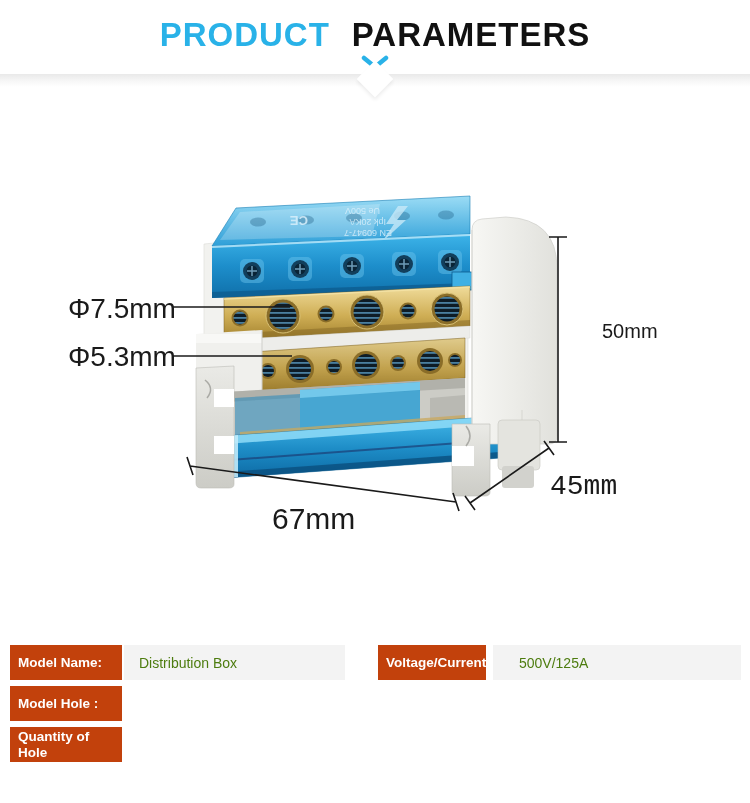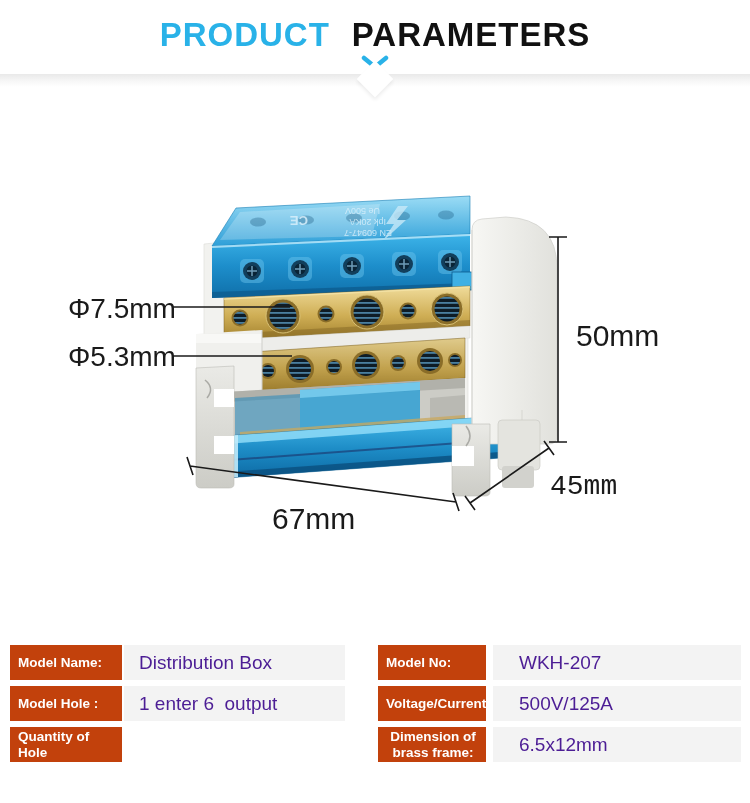--- a/index.html
+++ b/index.html
@@ -18,33 +18,33 @@
   .divider-notch { position:absolute; top:62px; left:362px; width:26px; height:26px;
                    background:#ffffff; transform:rotate(45deg);
                    box-shadow:2px 2px 4px rgba(0,0,0,0.07); }
 
   
   .figure { position:absolute; top:0; left:0; width:750px; height:620px; }
   .product-svg { position:absolute; top:180px; left:0; width:750px; height:340px; }
   .dim { position:absolute; color:#1a1a1a; white-space:nowrap; line-height:1; }
   .dim.phi-top   { top:291px; left:68px;  font-size:28px; }
   .dim.phi-bot   { top:339px; left:68px;  font-size:28px; }
-  .dim.h50       { top:317px; left:576px; font-size:30px; }
+  .dim.h50       { top:317px; left:602px; font-size:20px; }
   .dim.w67       { top:500px; left:272px; font-size:30px; }
   .dim.d45       { top:469px; left:550px; font-size:28px;font-family:Liberation Mono, monospace; }
 
   
   .spec-table { position:absolute; top:641px; left:0; width:750px; }
   .spec-col { position:absolute; top:0; }
   .spec-col.left  { left:10px; }
   .spec-col.right { left:378px; }
   .spec-row { display:flex; height:35px; margin-bottom:6px; }
   .spec-label { background:#c2410c; color:#ffffff; font-weight:bold; font-size:13.5px;
                 display:flex; align-items:center; padding-left:8px; line-height:1.15; }
-  .spec-value { background:#f3f3f3; color:#4c1d95; font-size:19px;
+  .spec-value { background:#f3f3f3; color:#4d7c0f; font-size:14px;
                 display:flex; align-items:center; white-space:pre; }
   .spec-col.left  .spec-label { width:112px; }
   .spec-col.left  .spec-value { width:221px; margin-left:2px; padding-left:15px; }
   .spec-col.right .spec-label { width:108px; }
   .spec-col.right .spec-value { width:248px; margin-left:7px; padding-left:26px; }
   .spec-col.right .spec-row:nth-child(3) .spec-label { justify-content:center; text-align:center; padding-left:2px; }
 </style>
 </head>
 <body>
 
@@ -262,35 +262,26 @@
   </div>
 
   <div class="spec-table">
     <div class="spec-col left">
       <div class="spec-row">
         <div class="spec-label">Model Name:</div>
         <div class="spec-value">Distribution Box</div>
       </div>
       <div class="spec-row">
         <div class="spec-label">Model Hole :</div>
-        <div class="spec-value">1 enter 6  output</div>
       </div>
       <div class="spec-row">
         <div class="spec-label">Quantity of Hole</div>
       </div>
     </div>
     <div class="spec-col right">
       <div class="spec-row">
-        <div class="spec-label">Model No:</div>
-        <div class="spec-value">WKH-207</div>
-      </div>
-      <div class="spec-row">
         <div class="spec-label">Voltage/Current:</div>
         <div class="spec-value">500V/125A</div>
       </div>
-      <div class="spec-row">
-        <div class="spec-label">Dimension of brass frame:</div>
-        <div class="spec-value">6.5x12mm</div>
-      </div>
     </div>
   </div>
 
 </div>
 
 </body></html>

